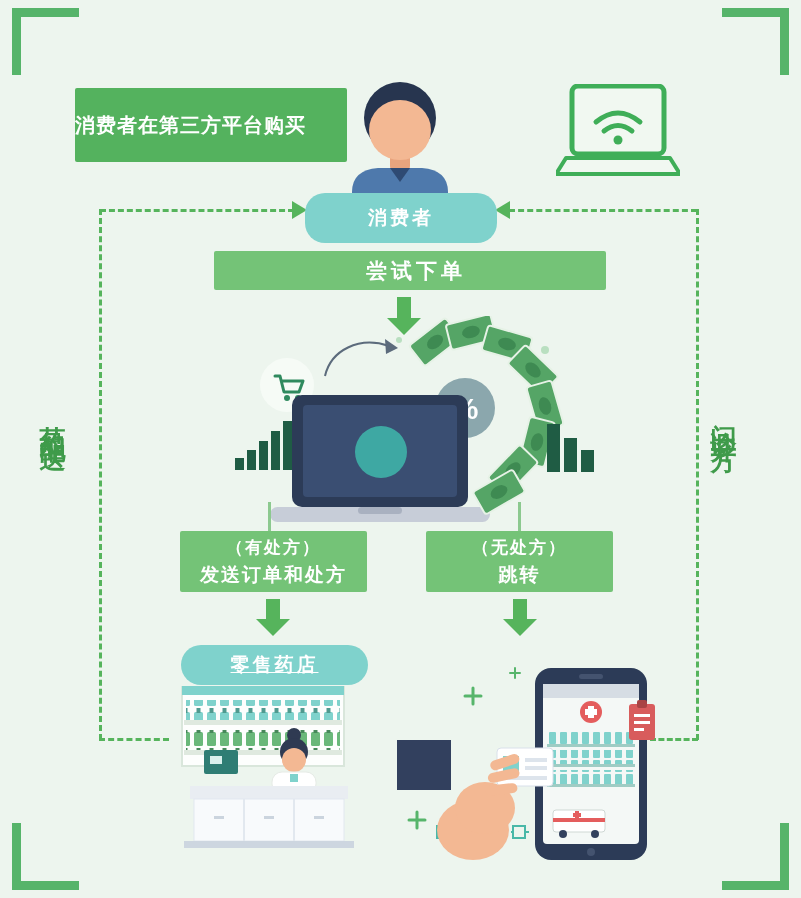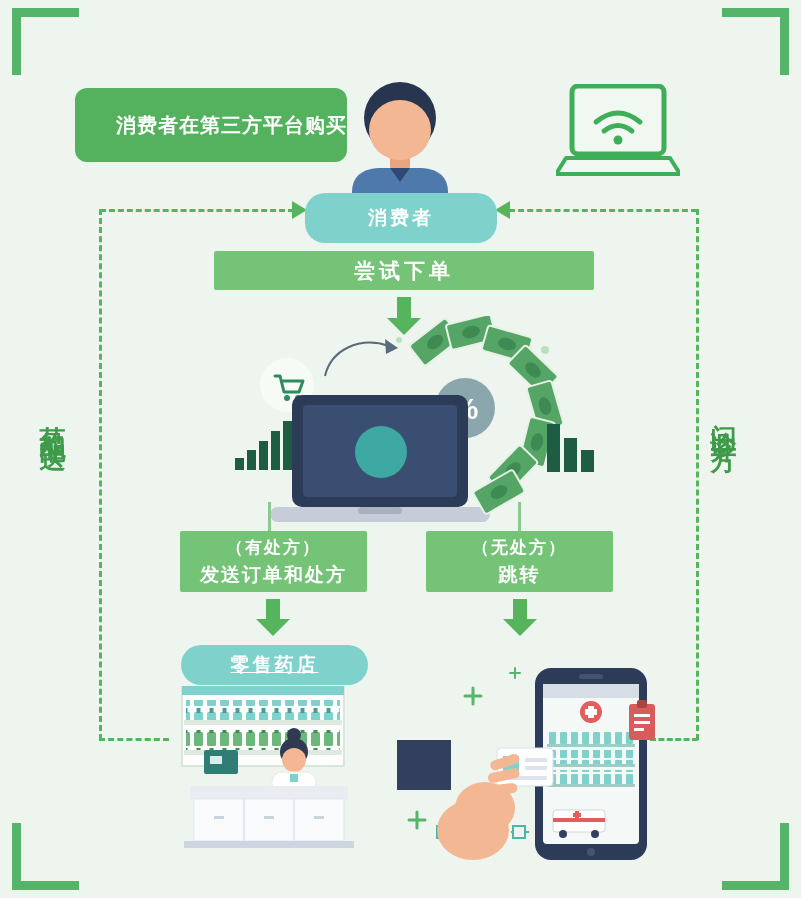--- a/index.html
+++ b/index.html
@@ -11,39 +11,39 @@
   
   .corner { position:absolute; width:58px; height:58px; }
   .corner.tl { left:12px; top:8px;  border-top:9px solid #56b46a; border-left:9px solid #56b46a; }
   .corner.tr { right:12px; top:8px; border-top:9px solid #56b46a; border-right:9px solid #56b46a; }
   .corner.bl { left:12px; bottom:8px;  border-bottom:9px solid #56b46a; border-left:9px solid #56b46a; }
   .corner.br { right:12px; bottom:8px; border-bottom:9px solid #56b46a; border-right:9px solid #56b46a; }
 
   .title-box {
     position:absolute; left:75px; top:88px; width:272px; height:74px;
     background:#54b25e; color:#ffffff; font-weight:bold; font-size:20px;
-    display:flex; flex-direction:column; justify-content:center; align-items:flex-end;
-    line-height:1.5; letter-spacing:1px; border-radius:12px;
+    display:flex; flex-direction:column; justify-content:center; align-items:flex-start;
+    line-height:1.5; letter-spacing:1px; border-radius:2px;
   }
 
   .pill {
     position:absolute; background:#7fd2cc; color:#ffffff; font-weight:bold;
     border-radius:20px; display:flex; align-items:center; justify-content:center;
     letter-spacing:3px;
   }
   .pill-consumer { left:305px; top:193px; width:192px; height:50px; font-size:19px; }
   .pill-platform { left:308px; top:424px; width:188px; height:39px; font-size:19px; }
   .pill-pharmacy { left:181px; top:645px; width:187px; height:40px; font-size:19px;text-decoration:underline; }
   .pill-hospital { left:427px; top:645px; width:187px; height:40px; font-size:19px; }
 
   .gbar {
     position:absolute; background:#74c377; color:#ffffff; font-weight:bold;
     display:flex; align-items:center; justify-content:center; letter-spacing:4px;
   }
-  .bar-try { left:214px; top:251px; width:380px; height:39px; font-size:21px; border-radius:2px; }
+  .bar-try { left:214px; top:251px; width:380px; height:39px; font-size:21px; border-radius:2px;padding-left:12px; }
 
   .branch {
     position:absolute; background:#74c377; color:#ffffff; font-weight:bold;
     display:flex; flex-direction:column; align-items:center; justify-content:center;
     gap:3px; border-radius:2px; letter-spacing:2px;
   }
   .branch-left  { left:180px; top:531px; width:187px; height:61px; }
   .branch-right { left:426px; top:531px; width:187px; height:61px; }
   .branch .cond { font-size:17px; }
   .branch .act  { font-size:19px; }

